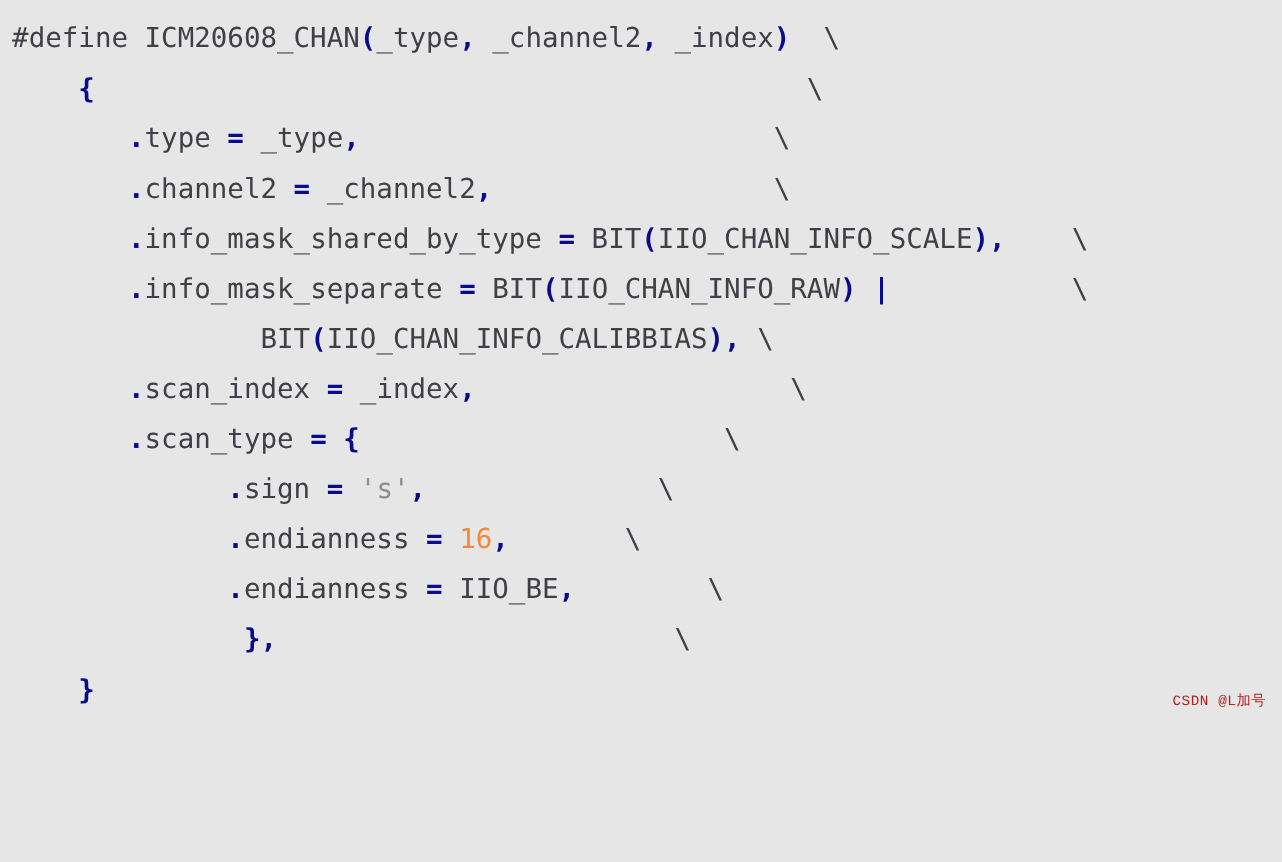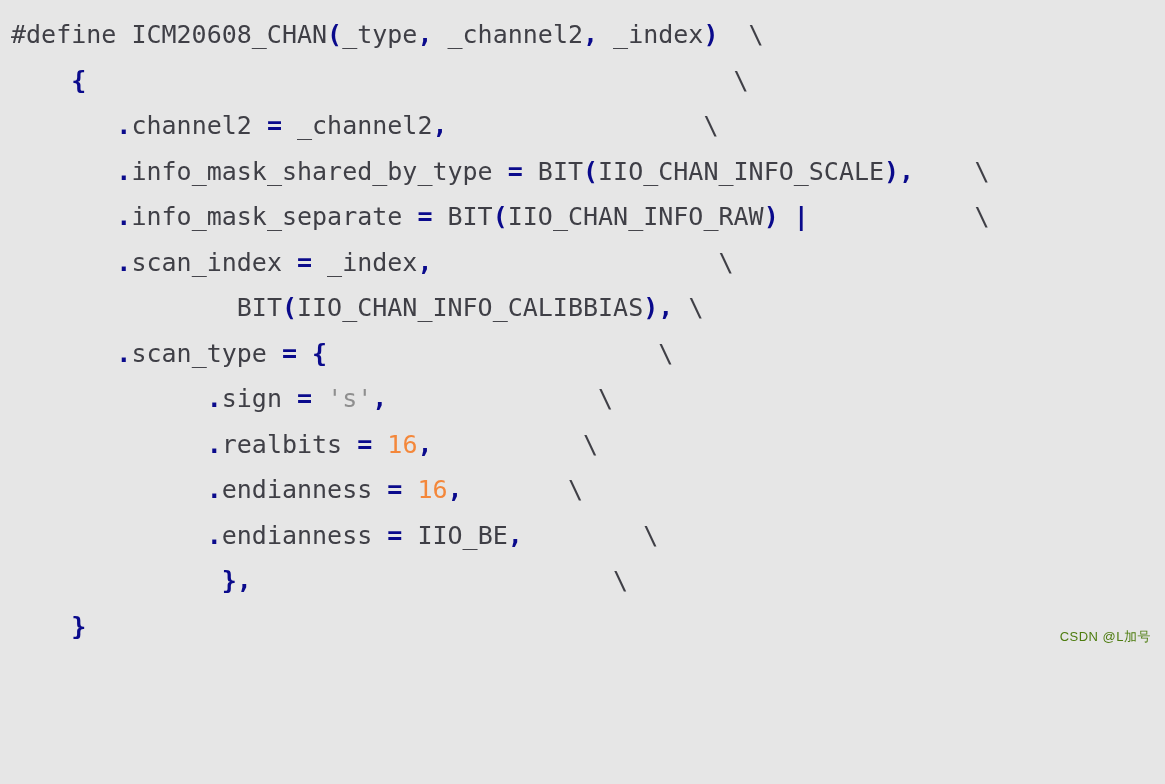--- a/index.html
+++ b/index.html
@@ -43,46 +43,46 @@
   .t-op      { color: #0a0a8c; font-weight: bold; }
   .t-num     { color: #f4873a; }
   .t-str     { color: #8f8f8f; }
   .t-cont    { color: #3f3f46; }
   .t-pre     { color: #3f3f46; }
 
   #watermark {
     position: absolute;
     right: 14px;
     bottom: 6px;
-    font-family: Liberation Sans, sans-serif;
+    font-family: Liberation Mono, monospace;
     font-size: 13px;
-    color: #4d7c0f;
+    color: #b91c1c;
     letter-spacing: 0.5px;
     white-space: pre;
   }
   #code-lines {
     position: absolute;
     left: 11px;
     top: 12px;
   }
 </style>
 </head>
 <body>
 
 <div id="code-block">
   <div id="code-lines">
       <div class="code-line"><span class="seg t-pre">#define</span><span class="seg t-ident"> ICM20608_CHAN</span><span class="seg t-punc">(</span><span class="seg t-ident">_type</span><span class="seg t-punc">,</span><span class="seg t-ident"> _channel2</span><span class="seg t-punc">,</span><span class="seg t-ident"> _index</span><span class="seg t-punc">)</span><span class="seg t-plain">  </span><span class="seg t-cont">\</span></div>
       <div class="code-line"><span class="seg t-plain">    </span><span class="seg t-punc">{</span><span class="seg t-plain">                                           </span><span class="seg t-cont">\</span></div>
+      <div class="code-line"><span class="seg t-plain">       </span><span class="seg t-punc">.</span><span class="seg t-ident">type </span><span class="seg t-op">=</span><span class="seg t-ident"> _type</span><span class="seg t-punc">,</span><span class="seg t-plain">                         </span><span class="seg t-cont">\</span></div>
       <div class="code-line"><span class="seg t-plain">       </span><span class="seg t-punc">.</span><span class="seg t-ident">channel2 </span><span class="seg t-op">=</span><span class="seg t-ident"> _channel2</span><span class="seg t-punc">,</span><span class="seg t-plain">                 </span><span class="seg t-cont">\</span></div>
       <div class="code-line"><span class="seg t-plain">       </span><span class="seg t-punc">.</span><span class="seg t-ident">info_mask_shared_by_type </span><span class="seg t-op">=</span><span class="seg t-ident"> BIT</span><span class="seg t-punc">(</span><span class="seg t-ident">IIO_CHAN_INFO_SCALE</span><span class="seg t-punc">)</span><span class="seg t-punc">,</span><span class="seg t-plain">    </span><span class="seg t-cont">\</span></div>
       <div class="code-line"><span class="seg t-plain">       </span><span class="seg t-punc">.</span><span class="seg t-ident">info_mask_separate </span><span class="seg t-op">=</span><span class="seg t-ident"> BIT</span><span class="seg t-punc">(</span><span class="seg t-ident">IIO_CHAN_INFO_RAW</span><span class="seg t-punc">)</span><span class="seg t-plain"> </span><span class="seg t-op">|</span><span class="seg t-plain">           </span><span class="seg t-cont">\</span></div>
+      <div class="code-line"><span class="seg t-plain">               </span><span class="seg t-ident">BIT</span><span class="seg t-punc">(</span><span class="seg t-ident">IIO_CHAN_INFO_CALIBBIAS</span><span class="seg t-punc">)</span><span class="seg t-punc">,</span><span class="seg t-plain"> </span><span class="seg t-cont">\</span></div>
       <div class="code-line"><span class="seg t-plain">       </span><span class="seg t-punc">.</span><span class="seg t-ident">scan_index </span><span class="seg t-op">=</span><span class="seg t-ident"> _index</span><span class="seg t-punc">,</span><span class="seg t-plain">                   </span><span class="seg t-cont">\</span></div>
-      <div class="code-line"><span class="seg t-plain">               </span><span class="seg t-ident">BIT</span><span class="seg t-punc">(</span><span class="seg t-ident">IIO_CHAN_INFO_CALIBBIAS</span><span class="seg t-punc">)</span><span class="seg t-punc">,</span><span class="seg t-plain"> </span><span class="seg t-cont">\</span></div>
       <div class="code-line"><span class="seg t-plain">       </span><span class="seg t-punc">.</span><span class="seg t-ident">scan_type </span><span class="seg t-op">=</span><span class="seg t-plain"> </span><span class="seg t-punc">{</span><span class="seg t-plain">                      </span><span class="seg t-cont">\</span></div>
       <div class="code-line"><span class="seg t-plain">             </span><span class="seg t-punc">.</span><span class="seg t-ident">sign </span><span class="seg t-op">=</span><span class="seg t-plain"> </span><span class="seg t-str">'s'</span><span class="seg t-punc">,</span><span class="seg t-plain">              </span><span class="seg t-cont">\</span></div>
-      <div class="code-line"><span class="seg t-plain">             </span><span class="seg t-punc">.</span><span class="seg t-ident">realbits </span><span class="seg t-op">=</span><span class="seg t-plain"> </span><span class="seg t-num">16</span><span class="seg t-punc">,</span><span class="seg t-plain">          </span><span class="seg t-cont">\</span></div>
       <div class="code-line"><span class="seg t-plain">             </span><span class="seg t-punc">.</span><span class="seg t-ident">endianness </span><span class="seg t-op">=</span><span class="seg t-plain"> </span><span class="seg t-num">16</span><span class="seg t-punc">,</span><span class="seg t-plain">       </span><span class="seg t-cont">\</span></div>
       <div class="code-line"><span class="seg t-plain">             </span><span class="seg t-punc">.</span><span class="seg t-ident">endianness </span><span class="seg t-op">=</span><span class="seg t-ident"> IIO_BE</span><span class="seg t-punc">,</span><span class="seg t-plain">        </span><span class="seg t-cont">\</span></div>
       <div class="code-line"><span class="seg t-plain">              </span><span class="seg t-punc">}</span><span class="seg t-punc">,</span><span class="seg t-plain">                        </span><span class="seg t-cont">\</span></div>
       <div class="code-line"><span class="seg t-plain">    </span><span class="seg t-punc">}</span></div>
     </div>
   <div id="watermark">CSDN @L加号</div>
 </div>
 
 </body></html>

